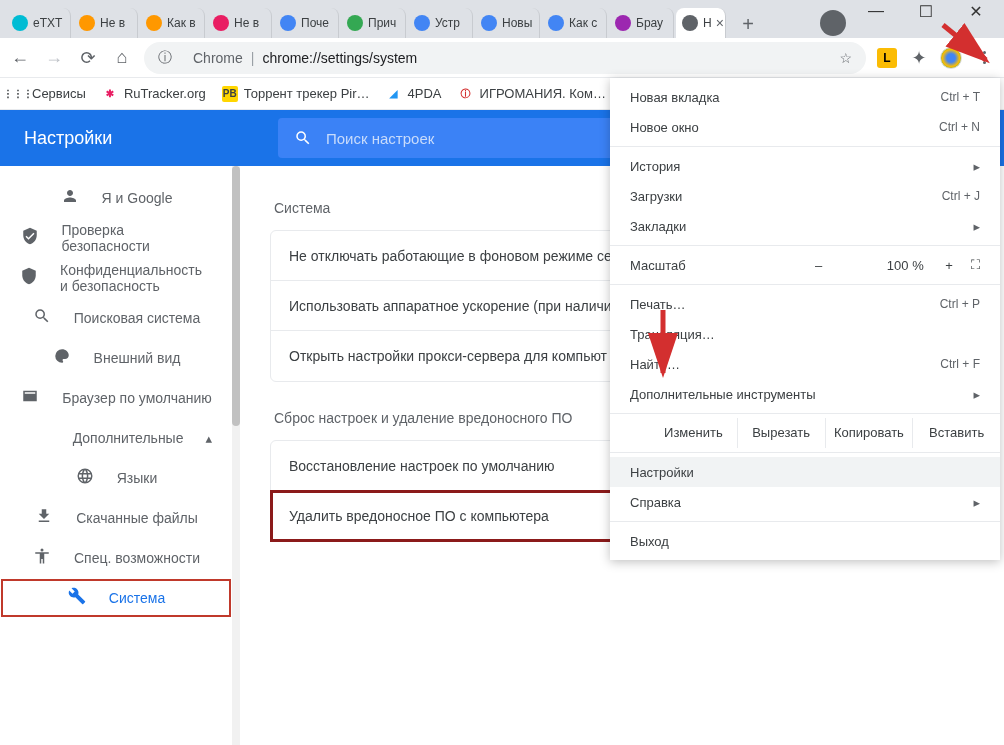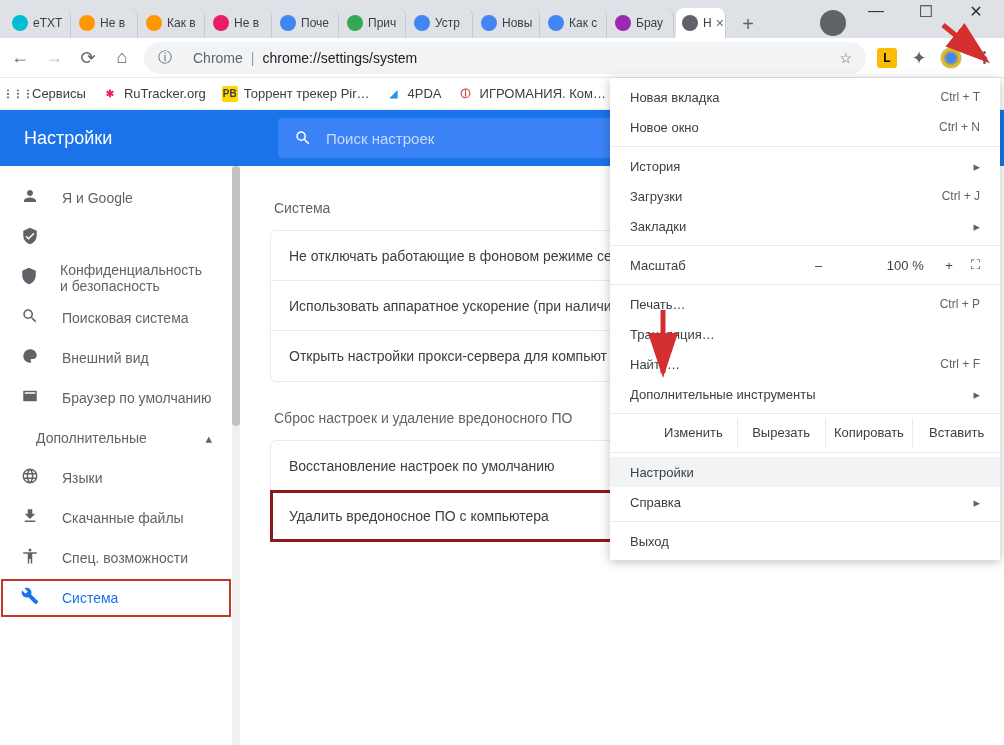--- a/index.html
+++ b/index.html
@@ -42,24 +42,24 @@
 .search-wrap { flex: 1; max-width: 680px; height: 40px; background: #3b82f6; border-radius: 4px; display: flex; align-items: center; padding: 0 16px; gap: 14px; margin-right: 20px; }
 .search-wrap input { background: transparent; border: none; outline: none; color: #fff; font-size: 15px; flex: 1; }
 .search-wrap input::placeholder { color: #c8dbfb; }
 
 
 .main { display: flex; height: calc(745px - 38px - 40px - 32px - 56px); }
 .sidebar-wrap { width: 240px; position: relative; display: flex; }
 .sidebar { width: 232px; overflow-y: auto; padding: 12px 0; }
 .scrollbar-v { width: 8px; background: #f1f1f1; position: relative; }
 .scrollbar-thumb { position: absolute; top: 0; width: 8px; height: 260px; background: #c1c1c1; border-radius: 4px; }
-.nav-item { height: 40px; display: flex; align-items: center; padding: 0 20px; gap: 22px; color: #5f6368; font-size: 14px; cursor: pointer; }
+.nav-item { height: 40px; display: flex; align-items: center; padding: 0 20px; gap: 22px; color: #5f6368; font-size: 14px; cursor: pointer; justify-content: center; }
 .nav-item.active { color: #1a73e8; }
 .nav-item .nav-icon { width: 20px; text-align: center; font-size: 16px; }
-.nav-item.expandable { justify-content: space-between; padding-left: 36px; }
+.nav-item.expandable { justify-content: flex-end; padding-left: 36px; }
 .nav-item.highlighted { outline: 2px solid #c0392b; outline-offset: -3px; }
 
 .content { flex: 1; padding: 20px 30px; overflow-y: auto; }
 .section-title { font-size: 14px; color: #5f6368; margin: 14px 0 14px 4px; }
 .card { background: #fff; border: 1px solid #e8eaed; border-radius: 6px; margin-bottom: 28px; }
 .card-row { height: 50px; display: flex; align-items: center; padding: 0 18px; font-size: 14px; color: #3c4043; border-bottom: 1px solid #e8eaed; justify-content: space-between; }
 .card-row:last-child { border-bottom: none; }
 .card-row.highlighted { outline: 3px solid #8b1a1a; outline-offset: -2px; }
 .chev { color: #5f6368; font-size: 13px; }
 
@@ -206,20 +206,21 @@
         <div class="nav-item">
           <span class="nav-icon"><svg class="ic" viewBox="0 0 24 24">
               <path d="M12 12c2.21 0 4-1.79 4-4s-1.79-4-4-4-4 1.79-4 4 1.79 4 4 4zm0 2c-2.67 0-8 1.34-8 4v2h16v-2c0-2.66-5.33-4-8-4z"></path>
             </svg></span>
           <span>Я и Google</span>
         </div>
         <div class="nav-item">
           <span class="nav-icon"><svg class="ic" viewBox="0 0 24 24">
               <path d="M12 1L3 5v6c0 5.55 3.84 10.74 9 12 5.16-1.26 9-6.45 9-12V5l-9-4zm-2 16l-4-4 1.41-1.41L10 14.17l6.59-6.59L18 9l-8 8z"></path>
             </svg></span>
+          <span>Проверка безопасности</span>
         </div>
         <div class="nav-item">
           <span class="nav-icon"><svg class="ic" viewBox="0 0 24 24">
               <path d="M12 1L3 5v6c0 5.55 3.84 10.74 9 12 5.16-1.26 9-6.45 9-12V5l-9-4z"></path>
             </svg></span>
           <span>Конфиденциальность и безопасность</span>
         </div>
         <div class="nav-item">
           <span class="nav-icon"><svg class="ic" viewBox="0 0 24 24">
               <path d="M15.5 14h-.79l-.28-.27A6.471 6.471 0 0016 9.5 6.5 6.5 0 109.5 16c1.61 0 3.09-.59 4.23-1.57l.27.28v.79l5 4.99L20.49 19l-4.99-5zm-6 0C7.01 14 5 11.99 5 9.5S7.01 5 9.5 5 14 7.01 14 9.5 11.99 14 9.5 14z"></path>

